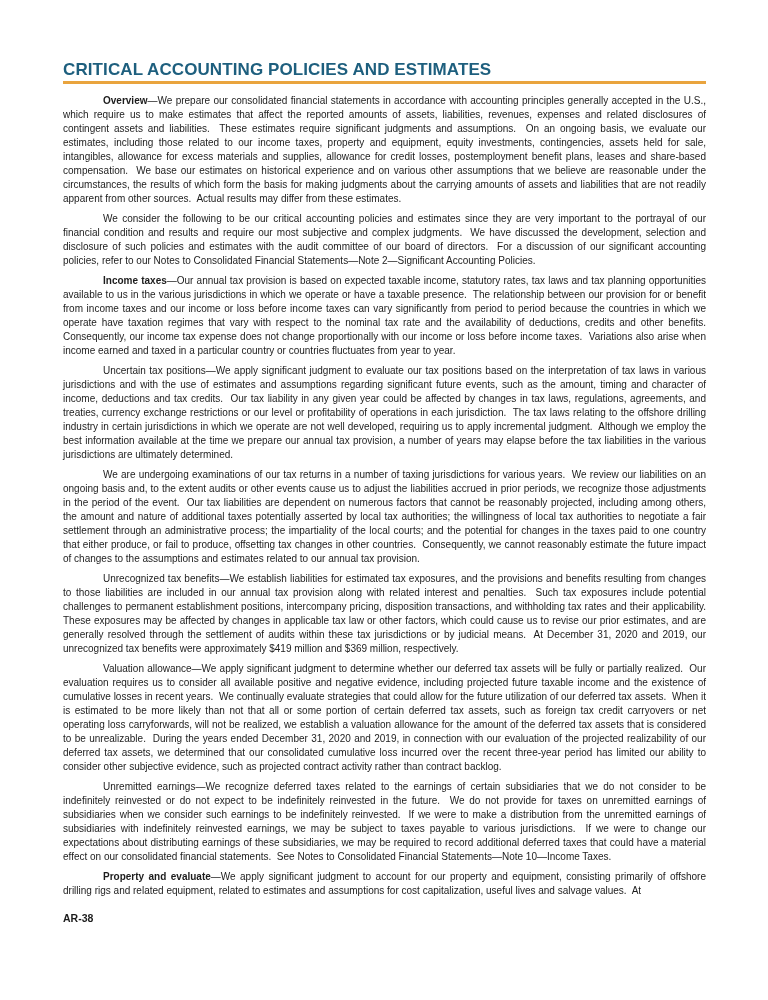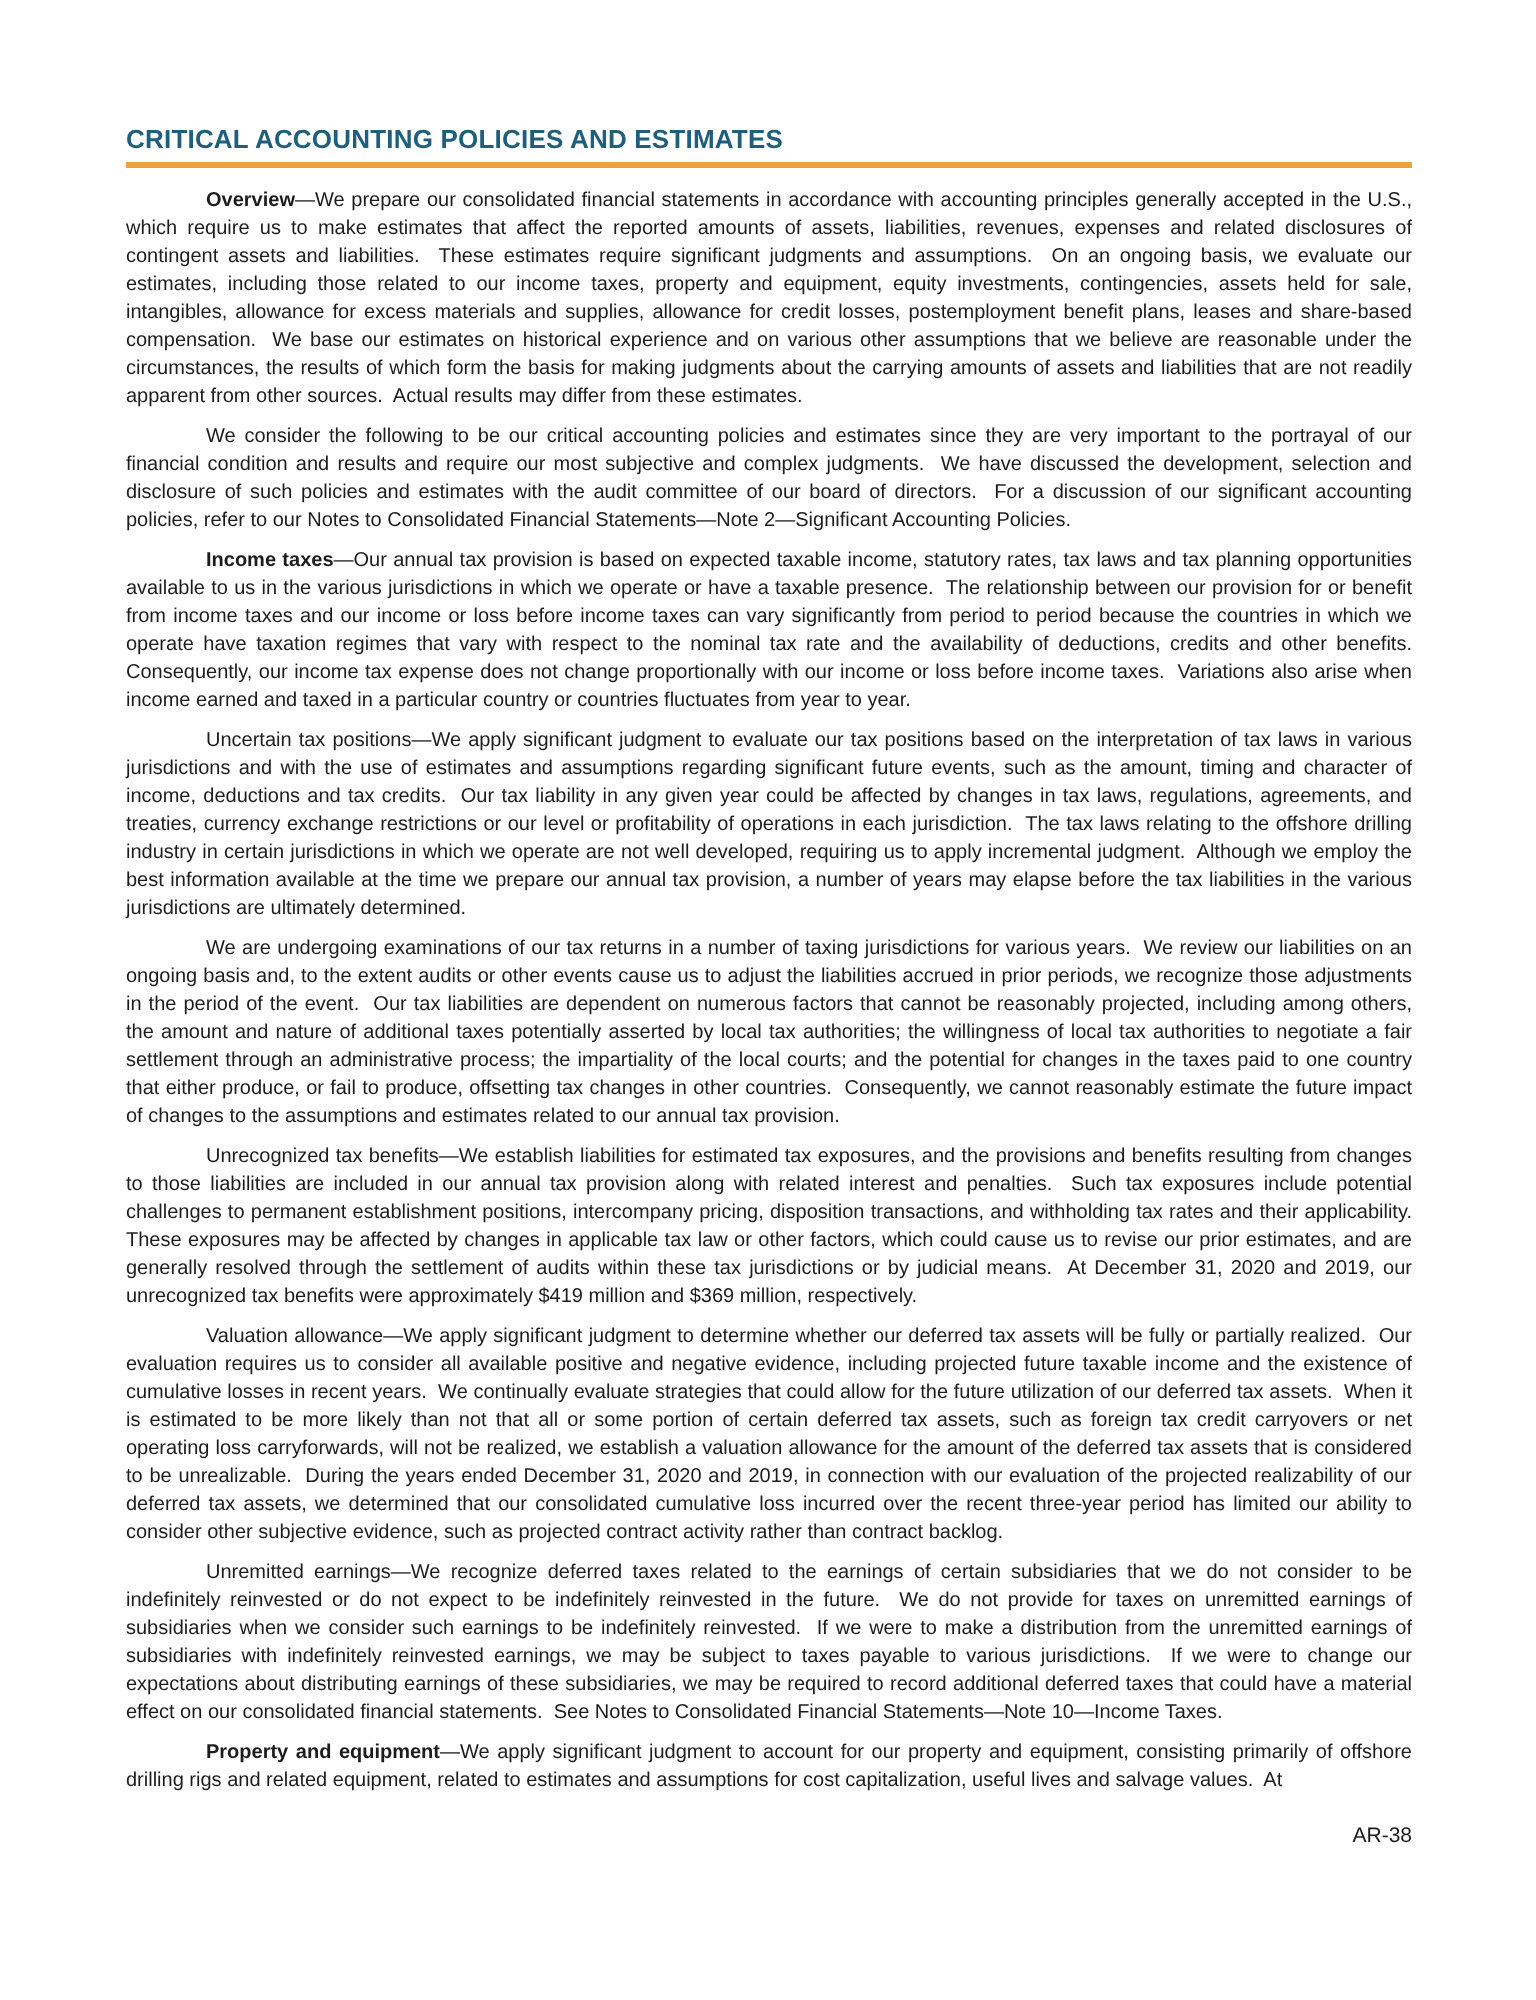--- a/index.html
+++ b/index.html
@@ -15,21 +15,21 @@
     color: #1c1c1c;
   }
   .page {
     box-sizing: border-box;
     width: 768px;
     height: 1000px;
     padding: 62px 62px 0 63px;
     position: relative;
   }
   .section-heading {
-    font-size: 13px;
+    font-size: 17px;
     font-weight: bold;
     letter-spacing: 0.1px;
     color: #1e5f7e;
     margin: 0 0 4px 0;
     line-height: 15px;
   }
   .heading-rule {
     height: 3px;
     width: 100%;
     background: #e9a43e;
@@ -39,23 +39,24 @@
     font-size: 10px;
     line-height: 14px;
     text-align: justify;
     text-indent: 40px;
     margin: 0 0 6px 0;
     white-space: pre-wrap;
   }
   .lead-bold   { font-weight: bold; }
   .lead-italic { }
   .page-footer {
-    text-align: right;
+    text-align: left;
     font-size: 10.5px;
     margin-top: 14px;
+    font-weight: bold;
   }
 </style>
 </head>
 <body>
 
 <div class="page">
 
   <h1 class="section-heading" style="color: rgb(30, 95, 126);">CRITICAL ACCOUNTING POLICIES AND ESTIMATES</h1>
 
   <div class="heading-rule" style="background: rgb(233, 164, 62);"></div>
@@ -71,19 +72,19 @@
     <p><span class="lead-italic">Uncertain tax positions</span><span>—We apply significant judgment to evaluate our tax positions based on the interpretation of tax laws in various jurisdictions and with the use of estimates and assumptions regarding significant future events, such as the amount, timing and character of income, deductions and tax credits.  Our tax liability in any given year could be affected by changes in tax laws, regulations, agreements, and treaties, currency exchange restrictions or our level or profitability of operations in each jurisdiction.  The tax laws relating to the offshore drilling industry in certain jurisdictions in which we operate are not well developed, requiring us to apply incremental judgment.  Although we employ the best information available at the time we prepare our annual tax provision, a number of years may elapse before the tax liabilities in the various jurisdictions are ultimately determined.</span></p>
 
     <p><span>We are undergoing examinations of our tax returns in a number of taxing jurisdictions for various years.  We review our liabilities on an ongoing basis and, to the extent audits or other events cause us to adjust the liabilities accrued in prior periods, we recognize those adjustments in the period of the event.  Our tax liabilities are dependent on numerous factors that cannot be reasonably projected, including among others, the amount and nature of additional taxes potentially asserted by local tax authorities; the willingness of local tax authorities to negotiate a fair settlement through an administrative process; the impartiality of the local courts; and the potential for changes in the taxes paid to one country that either produce, or fail to produce, offsetting tax changes in other countries.  Consequently, we cannot reasonably estimate the future impact of changes to the assumptions and estimates related to our annual tax provision.</span></p>
 
     <p><span class="lead-italic">Unrecognized tax benefits</span><span>—We establish liabilities for estimated tax exposures, and the provisions and benefits resulting from changes to those liabilities are included in our annual tax provision along with related interest and penalties.  Such tax exposures include potential challenges to permanent establishment positions, intercompany pricing, disposition transactions, and withholding tax rates and their applicability.  These exposures may be affected by changes in applicable tax law or other factors, which could cause us to revise our prior estimates, and are generally resolved through the settlement of audits within these tax jurisdictions or by judicial means.  At December 31, 2020 and 2019, our unrecognized tax benefits were approximately $419 million and $369 million, respectively.</span></p>
 
     <p><span class="lead-italic">Valuation allowance</span><span>—We apply significant judgment to determine whether our deferred tax assets will be fully or partially realized.  Our evaluation requires us to consider all available positive and negative evidence, including projected future taxable income and the existence of cumulative losses in recent years.  We continually evaluate strategies that could allow for the future utilization of our deferred tax assets.  When it is estimated to be more likely than not that all or some portion of certain deferred tax assets, such as foreign tax credit carryovers or net operating loss carryforwards, will not be realized, we establish a valuation allowance for the amount of the deferred tax assets that is considered to be unrealizable.  During the years ended December 31, 2020 and 2019, in connection with our evaluation of the projected realizability of our deferred tax assets, we determined that our consolidated cumulative loss incurred over the recent three-year period has limited our ability to consider other subjective evidence, such as projected contract activity rather than contract backlog.</span></p>
 
     <p><span class="lead-italic">Unremitted earnings</span><span>—We recognize deferred taxes related to the earnings of certain subsidiaries that we do not consider to be indefinitely reinvested or do not expect to be indefinitely reinvested in the future.  We do not provide for taxes on unremitted earnings of subsidiaries when we consider such earnings to be indefinitely reinvested.  If we were to make a distribution from the unremitted earnings of subsidiaries with indefinitely reinvested earnings, we may be subject to taxes payable to various jurisdictions.  If we were to change our expectations about distributing earnings of these subsidiaries, we may be required to record additional deferred taxes that could have a material effect on our consolidated financial statements.  See Notes to Consolidated Financial Statements—Note 10—Income Taxes.</span></p>
 
-    <p><span class="lead-bold">Property and equipment</span><span>—We apply significant judgment to account for our property and equipment, consisting primarily of offshore drilling rigs and related equipment, related to estimates and assumptions for cost capitalization, useful lives and salvage values.  At</span></p>
+    <p><span class="lead-bold">Property and evaluate</span><span>—We apply significant judgment to account for our property and equipment, consisting primarily of offshore drilling rigs and related equipment, related to estimates and assumptions for cost capitalization, useful lives and salvage values.  At</span></p>
 
   </div>
 
   <div class="page-footer">AR-38</div>
 
 </div>
 
 </body></html>

